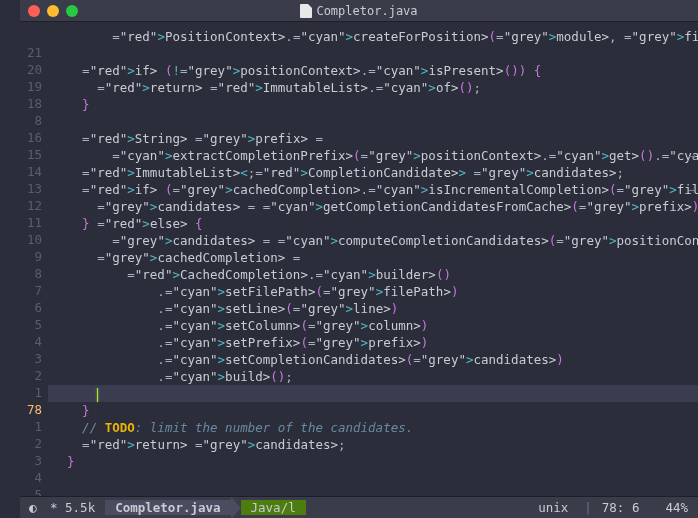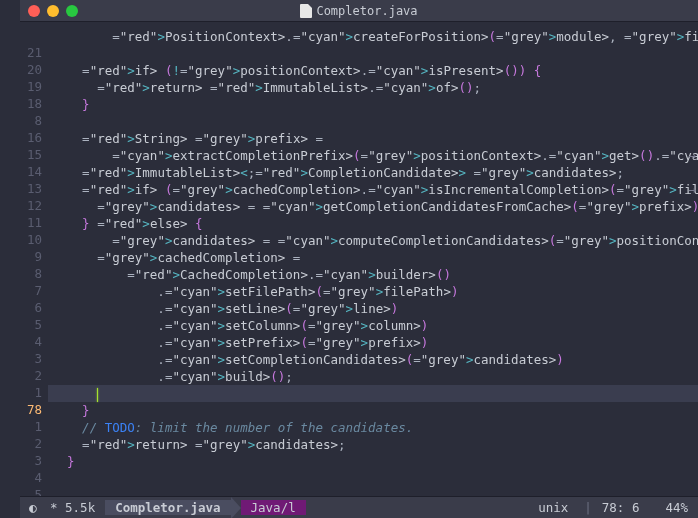--- a/index.html
+++ b/index.html
@@ -59,41 +59,41 @@
   .line.curline { background: #3a3d4f; }
   .arrow-overflow {
     position: absolute; right: 2px; color: #7a7d90;
   }
   .cursor {
     display: inline-block; width: 1px; height: 14px;
     background: #a6e22e; vertical-align: middle;
     box-shadow: 0 0 2px #a6e22e;
   }
   .cmnt { color: #6a89a0; font-style: italic; }
-  .todo { color: #3b82f6; font-weight: normal; }
+  .todo { color: #eab308; font-weight: bold; }
   .red  { color: #e06c75; }
   .green{ color: #98c379; }
   .cyan { color: #56b6c2; }
   .mag  { color: #c678dd; }
   .grey { color: #abb2bf; }
 
   .statusbar {
     height: 22px; background: #3a3c4a;
     display: flex; align-items: center;
     font-size: 12.5px; color: #c8ccd4;
     border-top: 1px solid #1e1f2a;
   }
   .sb-left { display: flex; align-items: center; }
   .sb-icon {
     width: 26px; display:flex; justify-content:center; align-items:center;
     color: #c8ccd4; font-size: 13px;
   }
   .sb-seg { padding: 0 10px; height: 100%; display:flex; align-items:center; }
   .sb-file { background: #4a4d60; font-weight: bold; }
-  .sb-lang { background: #701a75; }
+  .sb-lang { background: #4d7c0f; }
   .sb-right { margin-left: auto; display:flex; align-items:center; }
   .sb-sep { color: #6a6d80; padding: 0 6px; }
   .triangle-r {
     width:0; height:0; border-style:solid;
     border-width: 11px 0 11px 10px;
     border-color: transparent transparent transparent #4a4d60;
   }
 </style>
 </head>
 <body>

